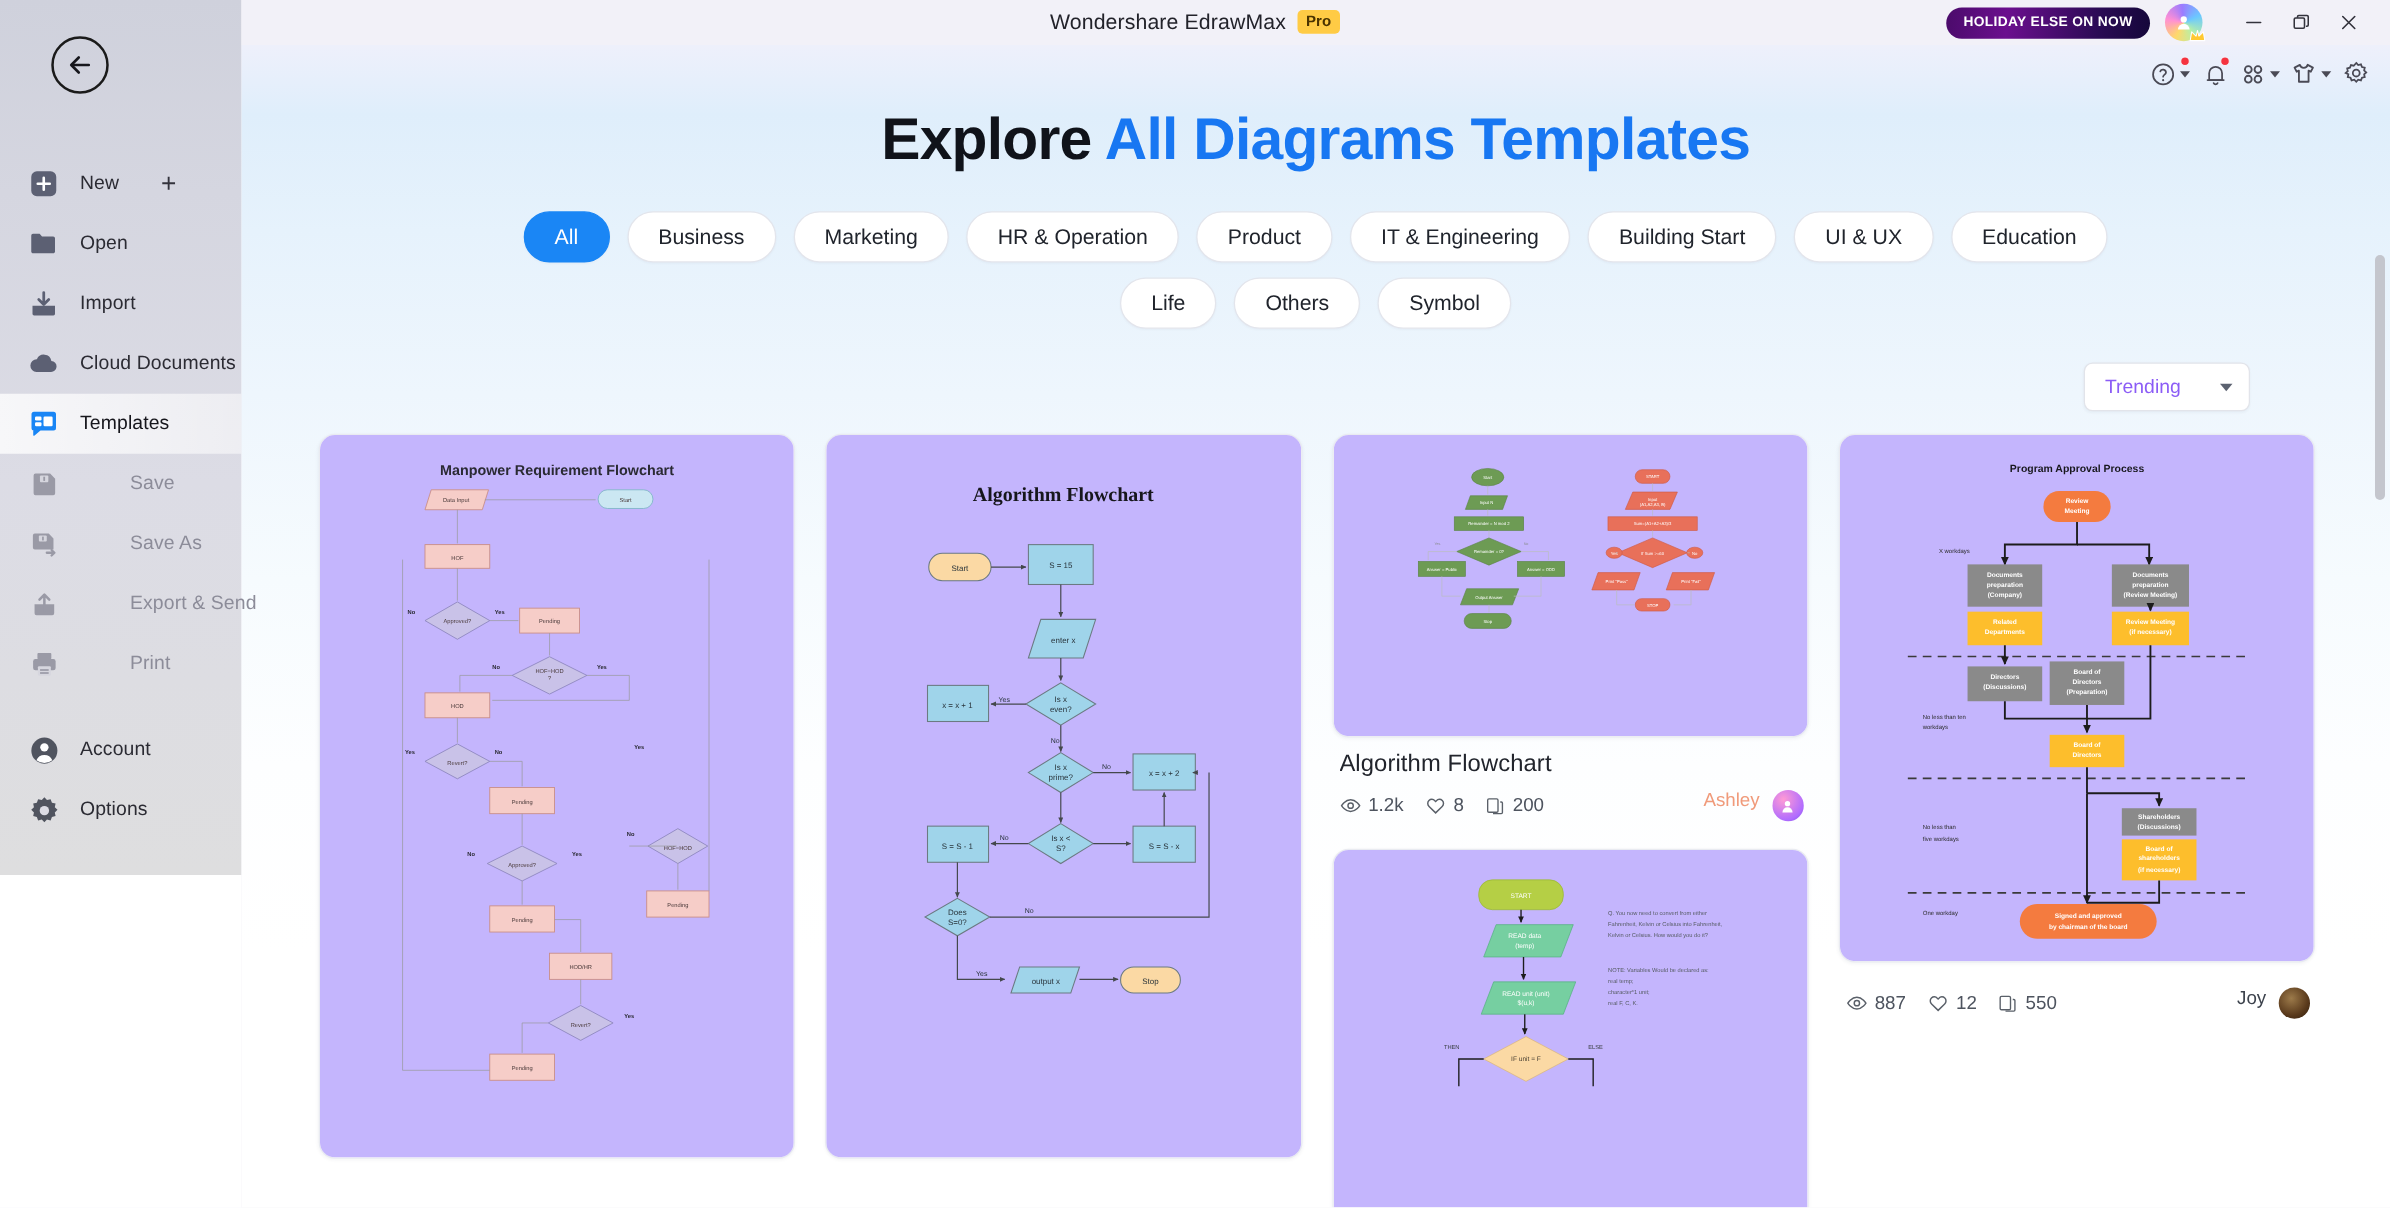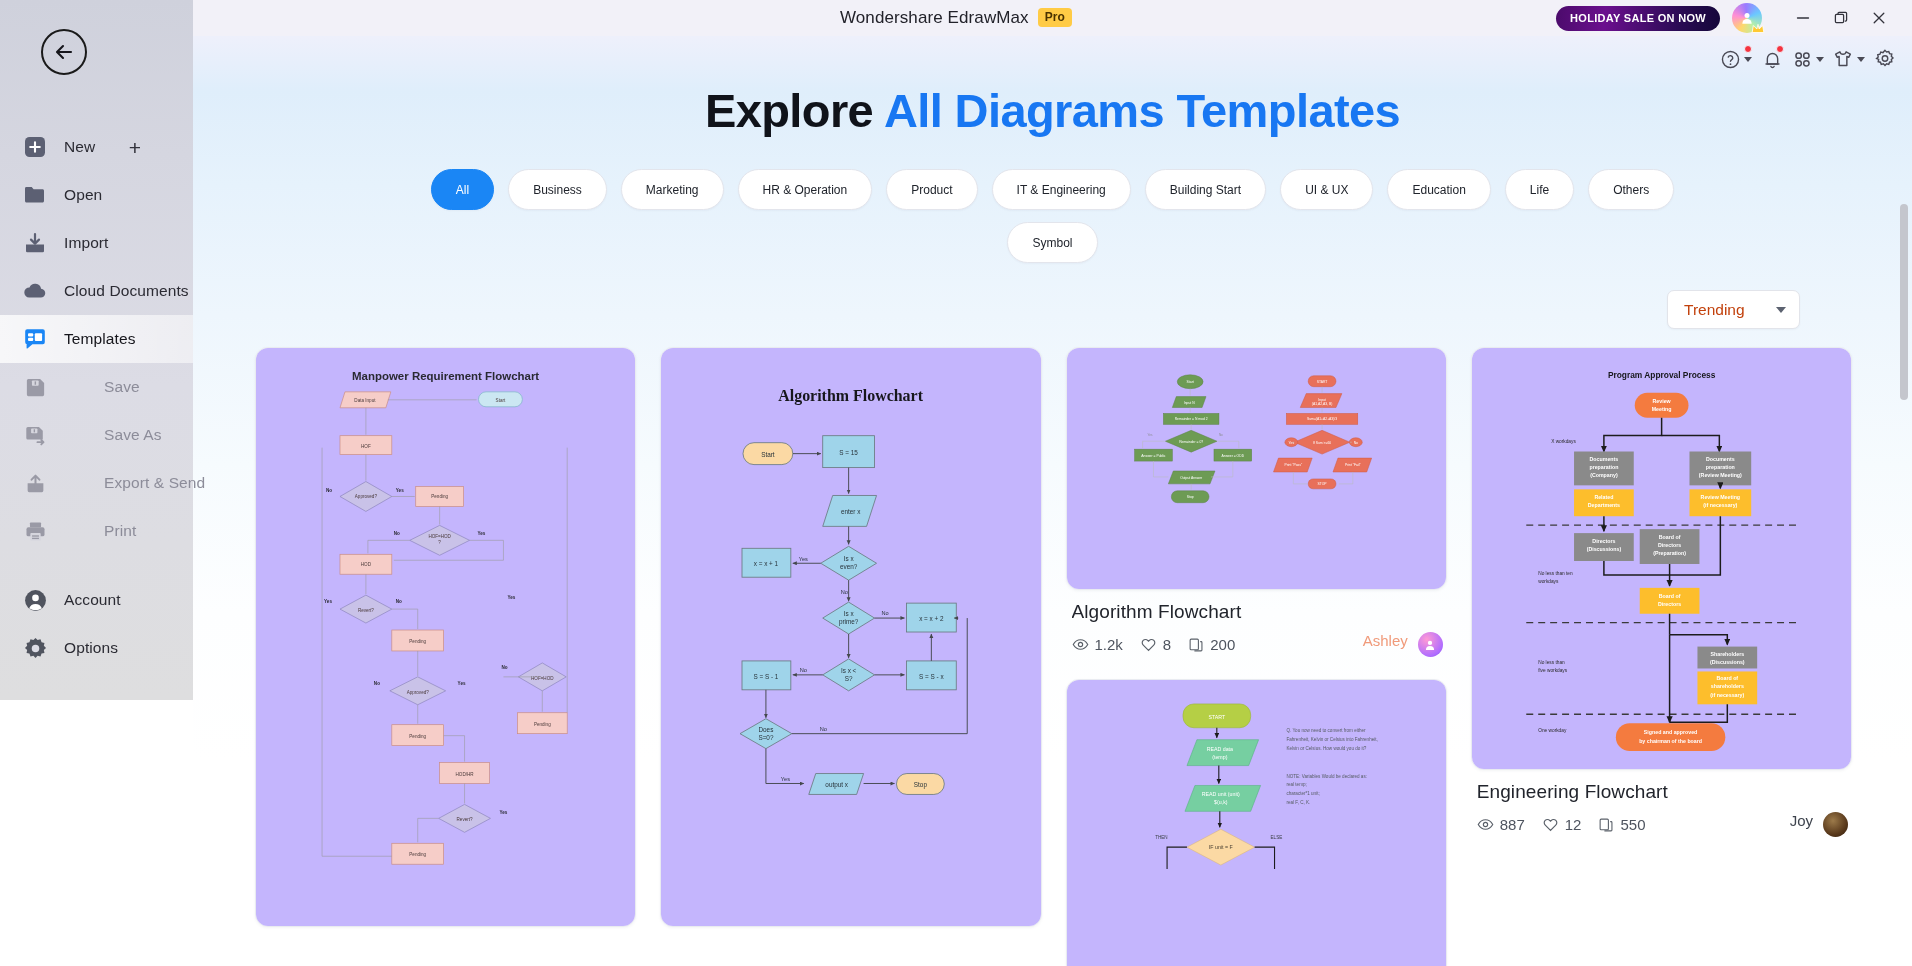--- a/index.html
+++ b/index.html
@@ -208,21 +208,21 @@
     justify-content: center;
     gap: 12px 14px;
     padding: 0 210px;
   }
   .chip {
     height: 41px;
     border-radius: 21px;
     background: #ffffff;
     border: 1px solid #e3e5ec;
     color: #20242c;
-    font-size: 12px;
+    font-size: 17px;
     display: flex; align-items: center;
     padding: 0 24px;
     cursor: pointer;
     white-space: nowrap;
     box-shadow: 0 1px 2px rgba(30,40,70,.035);
   }
   .chip.on {
     background: #1a86f5;
     border-color: #1a86f5;
     color: #ffffff;
@@ -233,21 +233,21 @@
     padding-right: 112px;
     display: flex; justify-content: flex-end;
   }
   .sortsel {
     width: 133px; height: 39px;
     background: #fff;
     border: 1px solid #e2e4ea;
     border-radius: 7px;
     display: flex; align-items: center; justify-content: space-between;
     padding: 0 13px 0 16px;
-    font-size: 15.5px; color: #c2410c;
+    font-size: 15.5px; color: #8b5cf6;
     cursor: pointer;
     box-shadow: 0 1px 2px rgba(30,40,70,.04);
   }
   .chev { width: 0; height: 0;
     border-left: 5px solid transparent;
     border-right: 5px solid transparent;
     border-top: 6px solid #5c6270; }
 
   
   .grid {
@@ -447,21 +447,21 @@
   </div>
 
   <div class="main">
 
     <div class="titlebar">
       <div class="titlebar-inner">
         <div class="app-title">
           <span>Wondershare EdrawMax</span><span class="pro">Pro</span>
         </div>
         <div class="win-right">
-          <div class="sale-badge">HOLIDAY SALE ON NOW</div>
+          <div class="sale-badge">HOLIDAY ELSE ON NOW</div>
           <div class="avatar-top">
             <svg class="pers" viewBox="0 0 24 24">
                 <circle cx="12" cy="8" r="4" fill="#fff"></circle>
                 <path d="M4.5 21a7.5 7.5 0 0 1 15 0z" fill="#fff"></path>
               </svg>
             <svg class="crown" viewBox="0 0 24 20">
                 <path d="M2 16l2-12 6 6 2-8 2 8 6-6 2 12z" fill="#ffc932" stroke="#fff" stroke-width="1.4" stroke-linejoin="round"></path>
               </svg>
           </div>
           <div class="winbtn">
@@ -985,21 +985,20 @@
 
                   <text x="22" y="386" class="paN">One workday</text>
 
                   <rect x="100" y="377" width="110" height="28" rx="14" class="paO"></rect>
                   <text x="155" y="388" text-anchor="middle" class="paW">Signed and approved</text>
                   <text x="155" y="397" text-anchor="middle" class="paW">by chairman of the board</text>
                 </svg>
               </div>
             </div>
             <div class="cardmeta">
-              <div class="cardname">Engineering Flowchart</div>
               <div class="statrow">
                 <span class="stat">
                   <svg width="17" height="17" viewBox="0 0 24 24" fill="none" stroke="#5a6069" stroke-width="1.65">
                       <path d="M1.8 12S5.6 5.3 12 5.3 22.2 12 22.2 12 18.4 18.7 12 18.7 1.8 12 1.8 12z"></path>
                       <circle cx="12" cy="12" r="3"></circle>
                     </svg>
                   <span>887</span>
                 </span>
                 <span class="stat">
                   <svg width="17" height="17" viewBox="0 0 24 24" fill="none" stroke="#5a6069" stroke-width="1.65">

